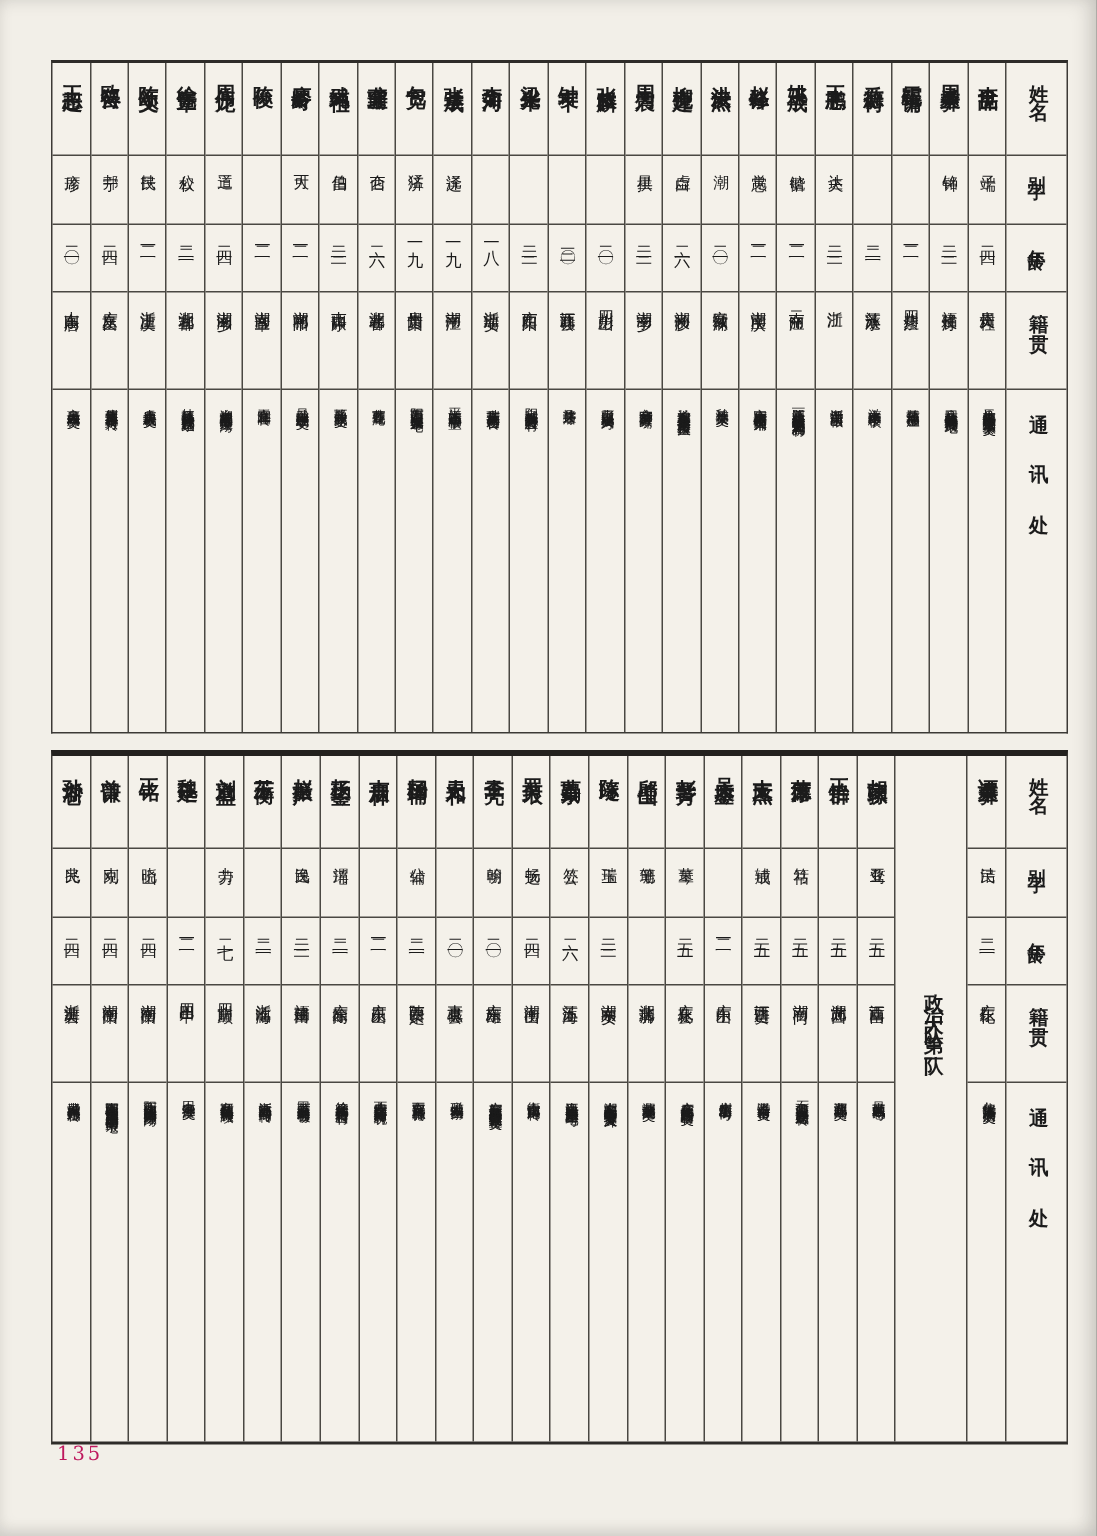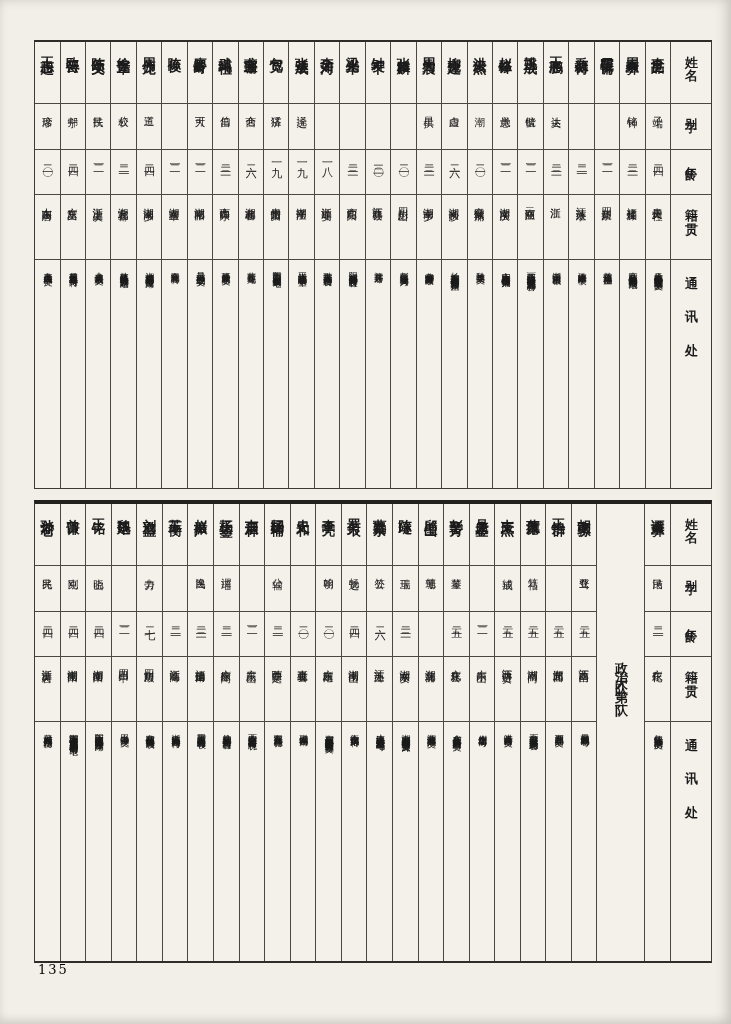--- a/index.html
+++ b/index.html
@@ -59,21 +59,21 @@
   .col.header .cell.name .v{letter-spacing:12px;}
   .col.header .cell.courtesy .v{letter-spacing:3px;font-size:12px;}
   .col.header .cell.age .v{letter-spacing:3px;font-size:12px;}
   .col.header .cell.origin .v{letter-spacing:14px;}
   .col.header .cell.address .v{letter-spacing:34px;}
   
   .col.divider .cell{height:100%;border-bottom:none;padding-top:148px;}
   .col.divider .v{font-size:13px;font-weight:700;letter-spacing:7px;line-height:26px;}
   .page-number{
     position:absolute;left:38px;top:962px;
-    font-size:13px;letter-spacing:2px;color:#000000;
+    font-size:13px;letter-spacing:2px;color:#be185d;
     font-family:"DejaVu Serif","Liberation Serif",serif;
   }
 </style>
 </head>
 <body>
 
 <div class="page">
   <div class="rtable top" id="top-table">
       <div class="col header">
         <div class="cell name">

